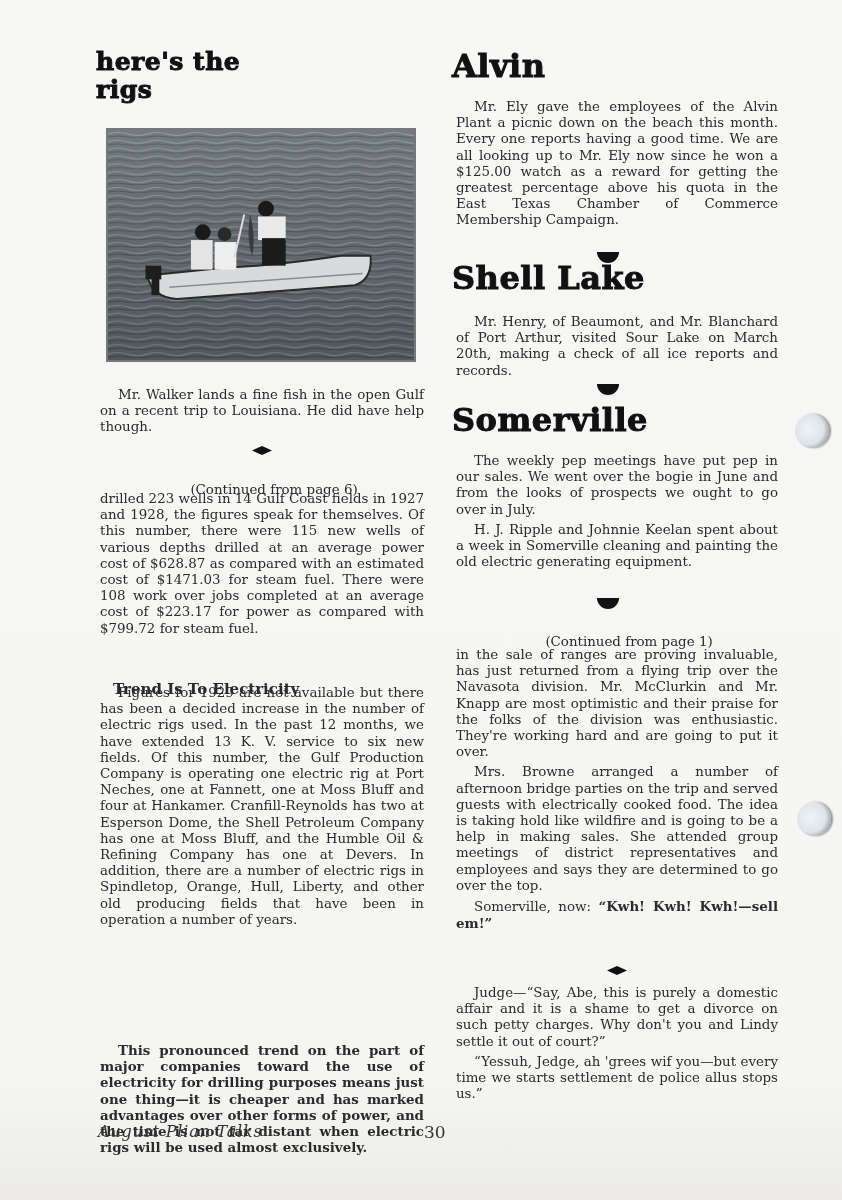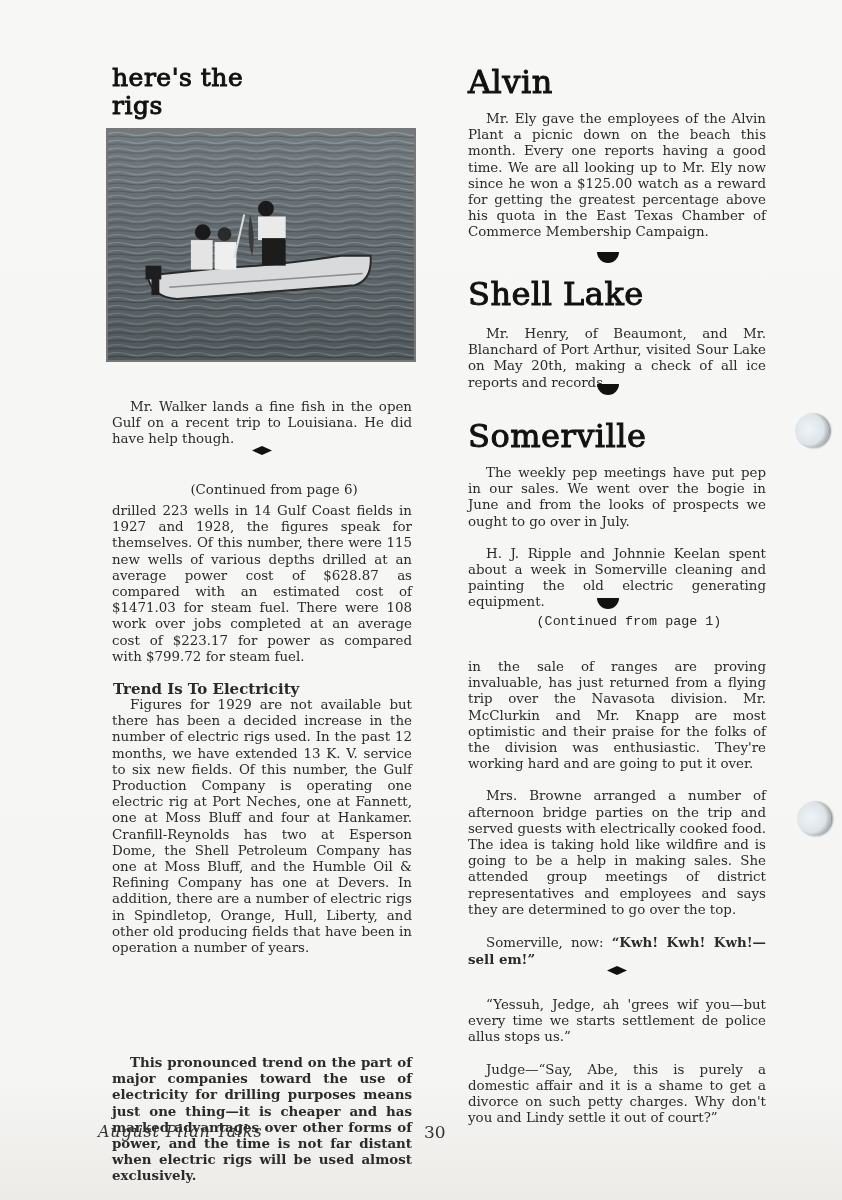--- a/index.html
+++ b/index.html
@@ -15,24 +15,24 @@
       background: linear-gradient(180deg, #f7f7f5 0%, #f5f5f3 90%, #ecebe8 100%);
     }
     .col {
       position: absolute; top: 0;
     }
     .col-left { left: 96px; width: 332px; }
     .col-right { left: 452px; width: 330px; }
 
     .headline {
       font-family: "DejaVu Serif", serif;
-      font-weight: 400;
+      font-weight: 700;
       color: #111;
       letter-spacing: 0.5px;
-      margin: 16px;
+      margin: 0;
     }
     .headline-proof {
       position: absolute; top: 48px; left: 0;
       font-size: 25px; line-height: 28px;
       -webkit-text-stroke: 1px #111;
     }
     .section-head {
       position: absolute; left: 0;
       font-size: 32px; line-height: 28px;
       -webkit-text-stroke: 1px #111;
@@ -45,21 +45,21 @@
     }
     .photo svg { display: block; width: 100%; height: 100%; }
 
     .text {
       position: absolute; left: 0;
       font-size: 13.4px; line-height: 16.2px;
       text-align: justify;
       color: #2b2b2b;
       margin: 0;
     }
-    .text p { margin: 16px; text-indent: 18px; }
+    .text p { margin: 4px; text-indent: 18px; }
     .text p + p { margin-top: 4px; }
     .center {
       position: absolute; left: 0; width: 100%;
       text-align: center; font-size: 13.4px; line-height: 16px;
       margin: 12px;
     }
     .subhead {
       position: absolute; left: 0; width: 100%;
       font-weight: bold;
       font-size: 15px; line-height: 16px; margin: 17px;
@@ -163,46 +163,46 @@
 
   <div class="col col-right">
     <h2 class="headline section-head" style="top:52px;">Alvin</h2>
     <div class="text" style="top:95px; width:330px;">
       <p>Mr. Ely gave the employees of the Alvin Plant a picnic down on the beach this month. Every one reports having a good time. We are all looking up to Mr. Ely now since he won a $125.00 watch as a reward for getting the greatest percentage above his quota in the East Texas Chamber of Commerce Membership Campaign.</p>
     </div>
 
     <div class="half-disc" style="left:145px; top:252px;"></div>
     <h2 class="headline section-head" style="top:264px;">Shell Lake</h2>
     <div class="text" style="top:310px; width:330px;">
-      <p>Mr. Henry, of Beaumont, and Mr. Blanchard of Port Arthur, visited Sour Lake on May 20th, making a check of all ice reports and records.</p>
+      <p>Mr. Henry, of Beaumont, and Mr. Blanchard of Port Arthur, visited Sour Lake on March 20th, making a check of all ice reports and records.</p>
     </div>
 
     <div class="half-disc" style="left:145px; top:384px;"></div>
     <h2 class="headline section-head" style="top:406px;">Somerville</h2>
     <div class="text" style="top:449px; width:330px;">
       <p>The weekly pep meetings have put pep in our sales. We went over the bogie in June and from the looks of prospects we ought to go over in July.</p>
       <p>H. J. Ripple and Johnnie Keelan spent about a week in Somerville cleaning and painting the old electric generating equipment.</p>
     </div>
 
     <div class="half-disc" style="left:145px; top:598px;"></div>
-    <p class="center" style="top:602px;font-family:Liberation Mono, monospace;">(Continued from page 1)</p>
+    <p class="center" style="top:622px;">(Continued from page 1)</p>
 
     <div class="text" style="top:643px; width:330px;">
       <p style="text-indent:0">in the sale of ranges are proving invaluable, has just returned from a flying trip over the Navasota division. Mr. McClurkin and Mr. Knapp are most optimistic and their praise for the folks of the division was enthusiastic. They're working hard and are going to put it over.</p>
       <p>Mrs. Browne arranged a number of afternoon bridge parties on the trip and served guests with electrically cooked food. The idea is taking hold like wildfire and is going to be a help in making sales. She attended group meetings of district representatives and employees and says they are determined to go over the top.</p>
       <p><span>Somerville, now: </span><b class="kwh">“Kwh! Kwh! Kwh!—sell em!”</b></p>
     </div>
 
     <svg class="diamond" style="left:155px; top:966px;" viewBox="0 0 20 9">
       <path d="M0 4.5 L10 0 L20 4.5 L10 9 Z" fill="#111"></path>
     </svg>
 
     <div class="text" style="top:981px; width:330px;">
+      <p>Judge—“Say, Abe, this is purely a domestic affair and it is a shame to get a divorce on such petty charges. Why don't you and Lindy settle it out of court?”</p>
       <p>“Yessuh, Jedge, ah 'grees wif you—but every time we starts settlement de police allus stops us.”</p>
-      <p>Judge—“Say, Abe, this is purely a domestic affair and it is a shame to get a divorce on such petty charges. Why don't you and Lindy settle it out of court?”</p>
     </div>
   </div>
 
   <div class="hole" style="left:795px; top:414px;"></div>
   <div class="hole" style="left:797px; top:802px;"></div>
 
   <div class="footer-title">August Plian Talks</div>
   <div class="footer-page">30</div>
 </div>
 

